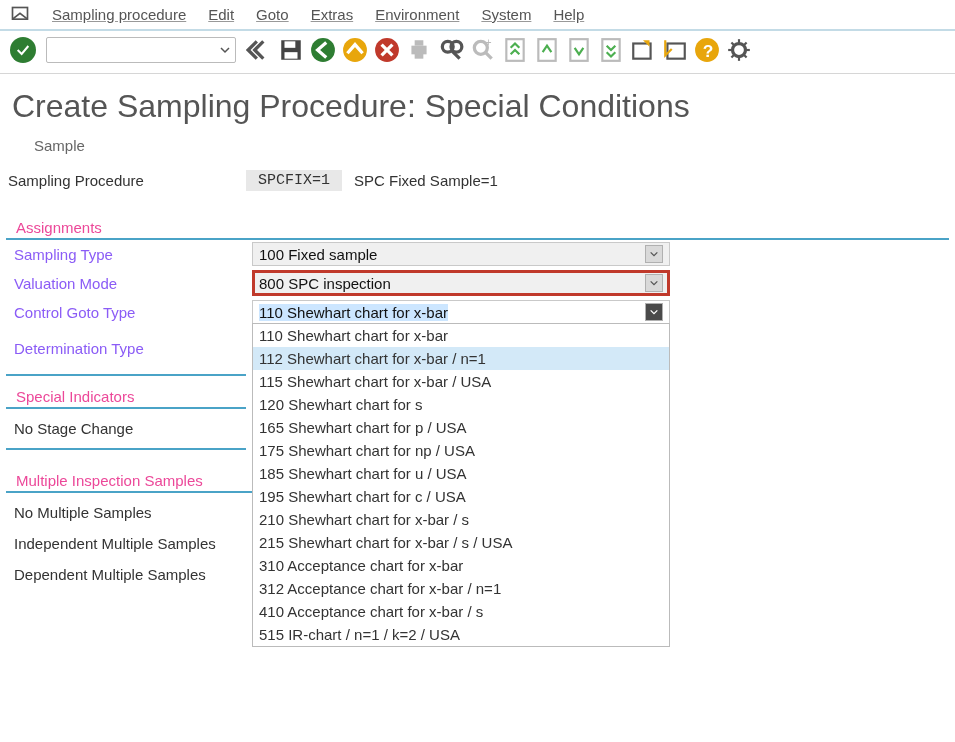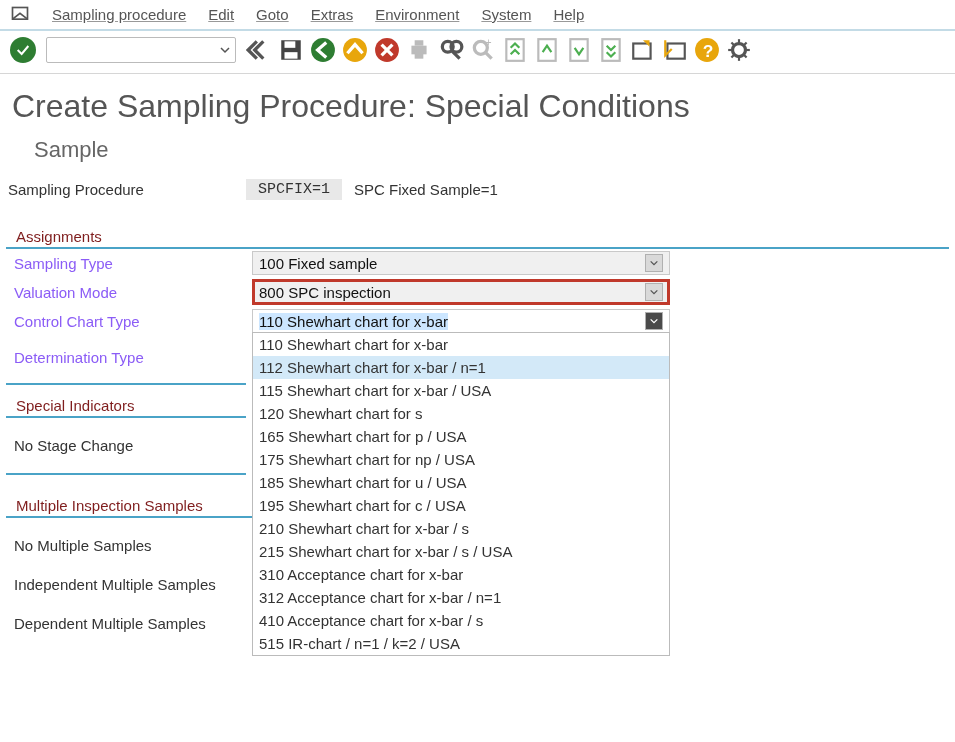--- a/index.html
+++ b/index.html
@@ -8,41 +8,41 @@
   .menubar .app-icon { width: 20px; height: 18px; }
   .menubar span { color: #555; cursor: default; }
   .menubar span.u { text-decoration: underline; text-decoration-color: #999; }
   .toolbar { display: flex; align-items: center; gap: 6px; padding: 6px 10px 10px 10px; border-bottom: 1px solid #d6d6d6; }
   .tb-check { width: 26px; height: 26px; border-radius: 50%; background: #2e7d32; display:flex; align-items:center; justify-content:center; }
   .tb-check svg { width:16px; height:16px; }
   .tb-combo { width: 190px; height: 26px; border:1px solid #bbb; border-radius:2px; background:#fff; display:flex; align-items:center; justify-content:flex-end; padding:0 4px; margin: 0 4px; }
   .tb-combo svg { width:12px; height:12px; }
   .tb-icn { width: 26px; height: 26px; display:flex; align-items:center; justify-content:center; }
   .title { font-size: 32px; color: #555; padding: 14px 12px 8px 12px; font-weight: 400; }
-  .subtitle { font-size: 22px; color: #666; padding: 4px 12px 16px 34px; }
+  .subtitle { font-size: 15px; color: #666; padding: 4px 12px 16px 34px; }
   .form-row { display:flex; align-items:center; padding: 0 8px 2px 8px; }
   .form-row .lbl { width: 238px; color:#333; }
   .codebox { background:#e8e8e8; font-family: "Courier New", monospace; padding: 2px 12px; margin-right: 12px; }
-  .section { padding: 6px 10px 2px 10px; color:#7f1d1d; border-bottom: 2px solid #4aa3c7; margin: 6px 6px 0 6px; }
+  .section { padding: 6px 10px 2px 10px; color:#ec4899; border-bottom: 2px solid #4aa3c7; margin: 6px 6px 0 6px; }
   .field-row { display:flex; align-items:center; padding: 2px 8px; margin: 0 6px; }
   .field-row .flbl { width: 238px; color:#8b5cf6; }
   .select-like { flex: 0 0 418px; display:flex; align-items:center; justify-content:space-between; background:#f0f0f0; border:1px solid #c9c9c9; padding: 2px 6px 2px 6px; height: 24px; }
   .select-like.red { border: 3px solid #c0392b; padding: 0 4px; height:26px; }
   .select-like.open { background:#fff; }
   .select-like .sel-text { color:#111; white-space:nowrap;text-align:center; }
   .select-like .sel-text.hl { background:#cce6ff; }
   .chev { width:18px; height:18px; background:#d9d9d9; display:flex; align-items:center; justify-content:center; border:1px solid #b0b0b0; }
   .chev svg { width:10px; height:10px; }
   .chev.dark { background:#4a4a4a; }
   .chev.dark svg polyline { stroke:#fff; }
   .dropdown { position:absolute; background:#fff; border:1px solid #bbb; width: 418px; max-height: 366px; overflow-y:auto; font-size:15px; }
   .dropdown .opt { padding: 3px 6px; cursor:default; white-space:nowrap; }
   .dropdown .opt.sel { background:#d3e9f8; }
   .divider-line { border-bottom: 2px solid #4aa3c7; margin: 4px 6px 0 6px; }
-  .plain-row { padding: 3px 8px 3px 8px; margin: 16px 6px; width: 240px; }
+  .plain-row { padding: 3px 8px 3px 8px; margin: 8px 6px; width: 240px; }
   .rel { position: relative; }
 
   
   .dropdown::-webkit-scrollbar { width:10px; }
   .dropdown::-webkit-scrollbar-track { background:#eee; }
   .dropdown::-webkit-scrollbar-thumb { background:#c5c5c5; }
 </style>
 </head>
 <body>
 
@@ -215,21 +215,21 @@
     <span class="sel-text">800 SPC inspection</span>
     <span class="chev">
         <svg viewBox="0 0 24 24">
           <polyline points="4,8 12,16 20,8" fill="none" stroke="#555" stroke-width="3"></polyline>
         </svg>
       </span>
   </div>
 </div>
 
 <div class="field-row rel">
-  <div class="flbl">Control Chart Type</div>
+  <div class="flbl">Control Goto Type</div>
   <div class="select-like open">
     <span class="sel-text hl">110 Shewhart chart for x-bar</span>
     <span class="chev dark">
         <svg viewBox="0 0 24 24">
           <polyline points="4,8 12,16 20,8" fill="none" stroke="#555" stroke-width="3"></polyline>
         </svg>
       </span>
   </div>
   <div class="dropdown" id="dd" style="left:246px; top:25px;">
       <div class="opt">110 Shewhart chart for x-bar</div>

